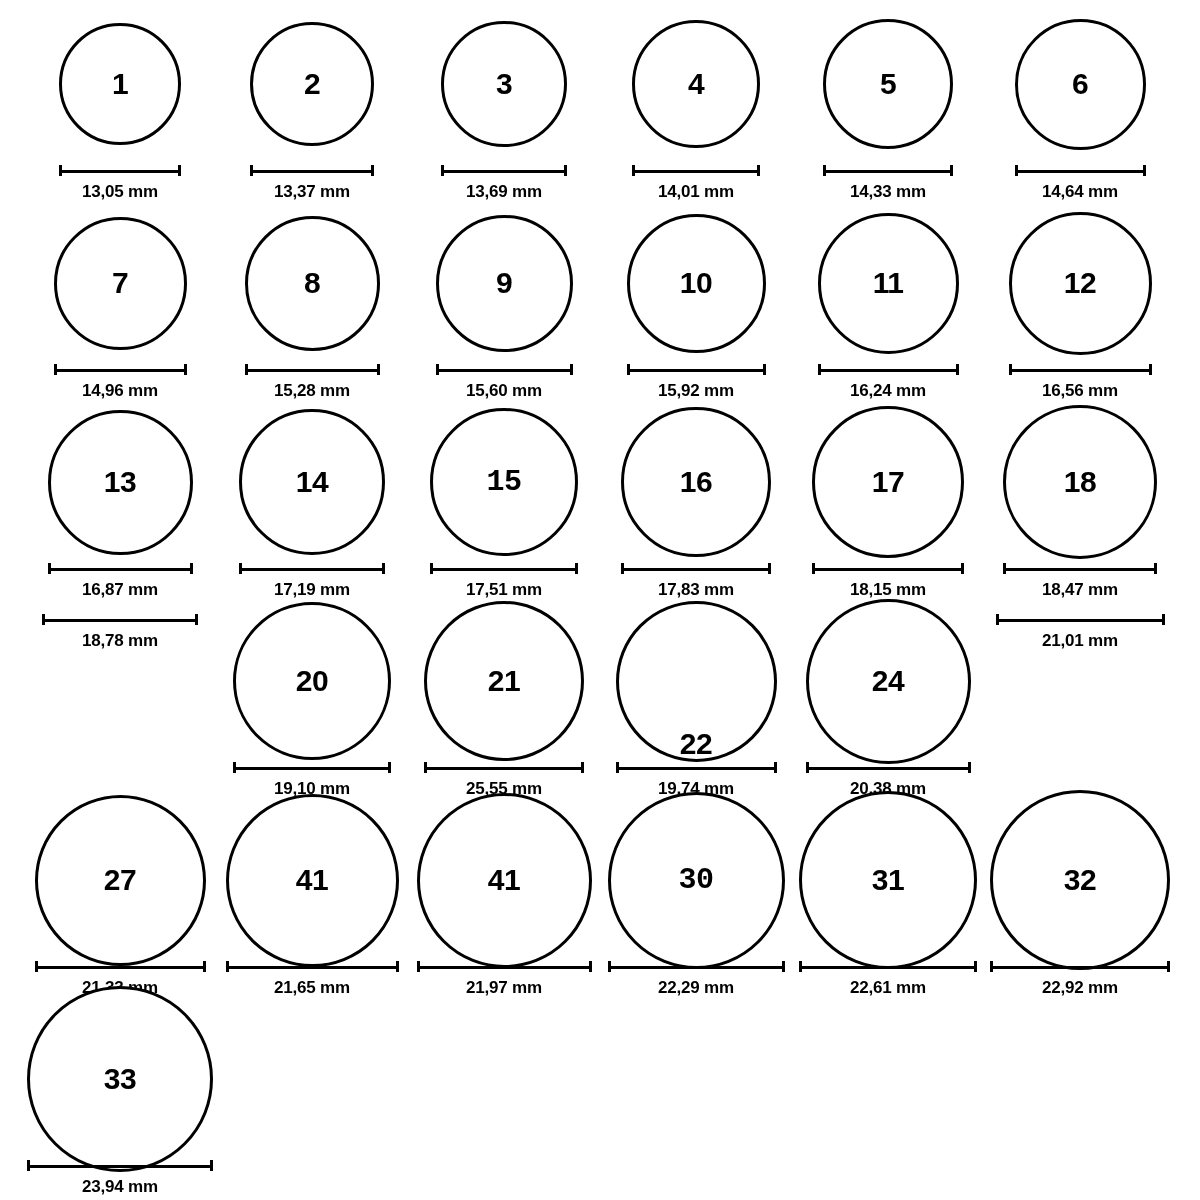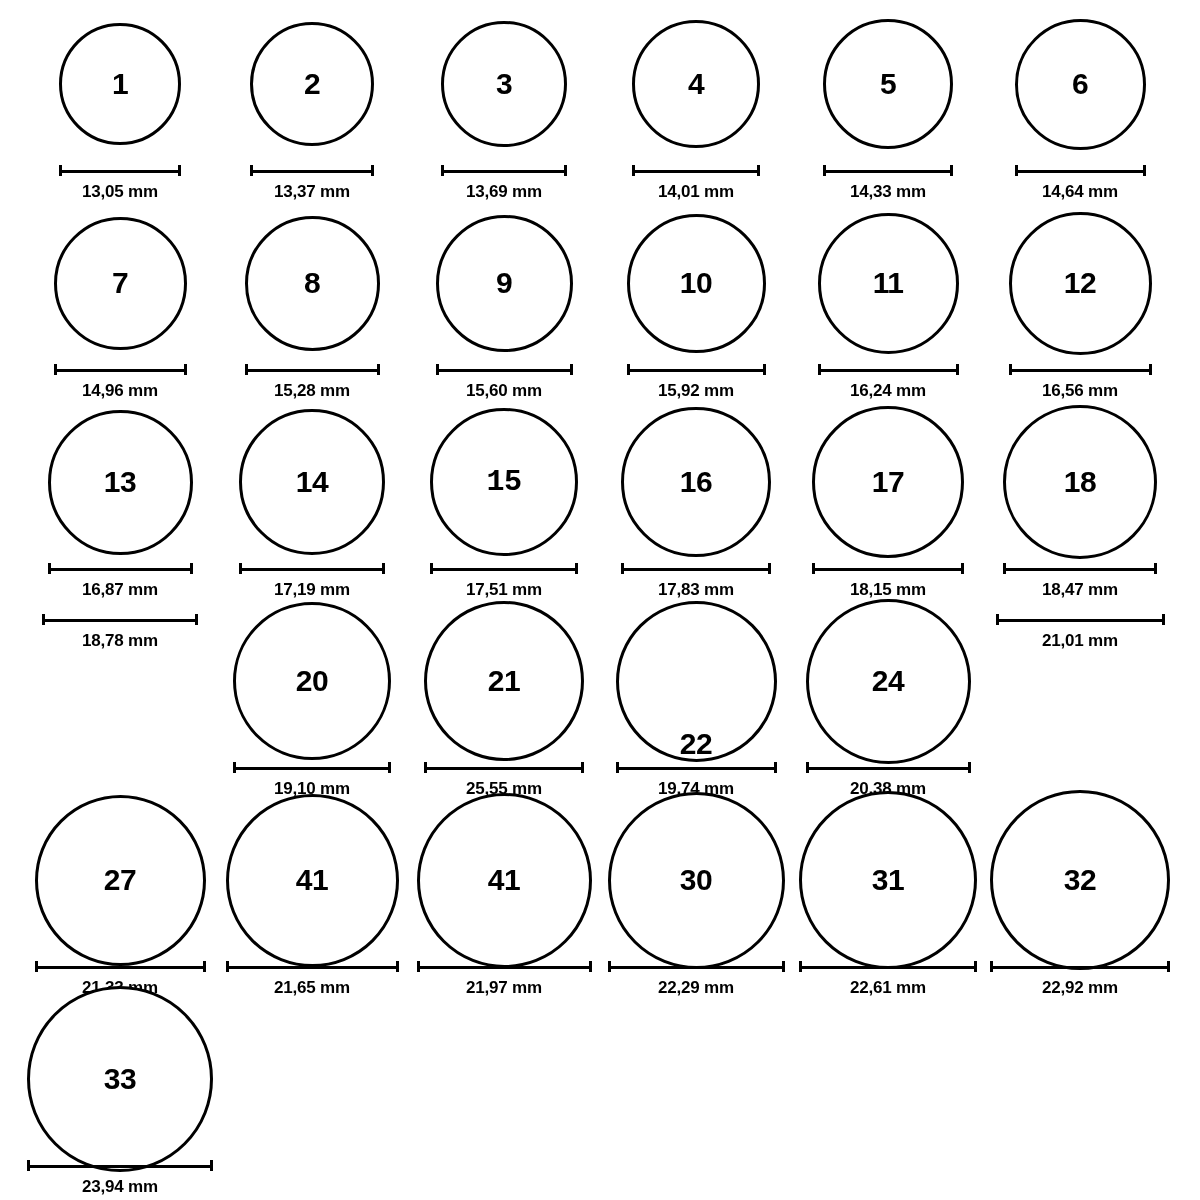--- a/index.html
+++ b/index.html
@@ -448,21 +448,21 @@
         </div>
         <div class="ruler">
           <div class="ruler-bar" style="width: 175px;">
             <div class="ruler-line"></div>
           </div>
         </div>
         <div class="ring-size-label">21,97 mm</div>
       </div>
       <div class="ring-cell">
         <div class="circle-wrap">
-          <div class="ring-circle" style="width: 177px; height: 177px;">
+          <div class="ring-circle" style="width: 177px; height: 177px; font-family: Liberation Mono, monospace;">
             <span class="ring-number">30</span>
           </div>
         </div>
         <div class="ruler">
           <div class="ruler-bar" style="width: 177px;">
             <div class="ruler-line"></div>
           </div>
         </div>
         <div class="ring-size-label">22,29 mm</div>
       </div>

